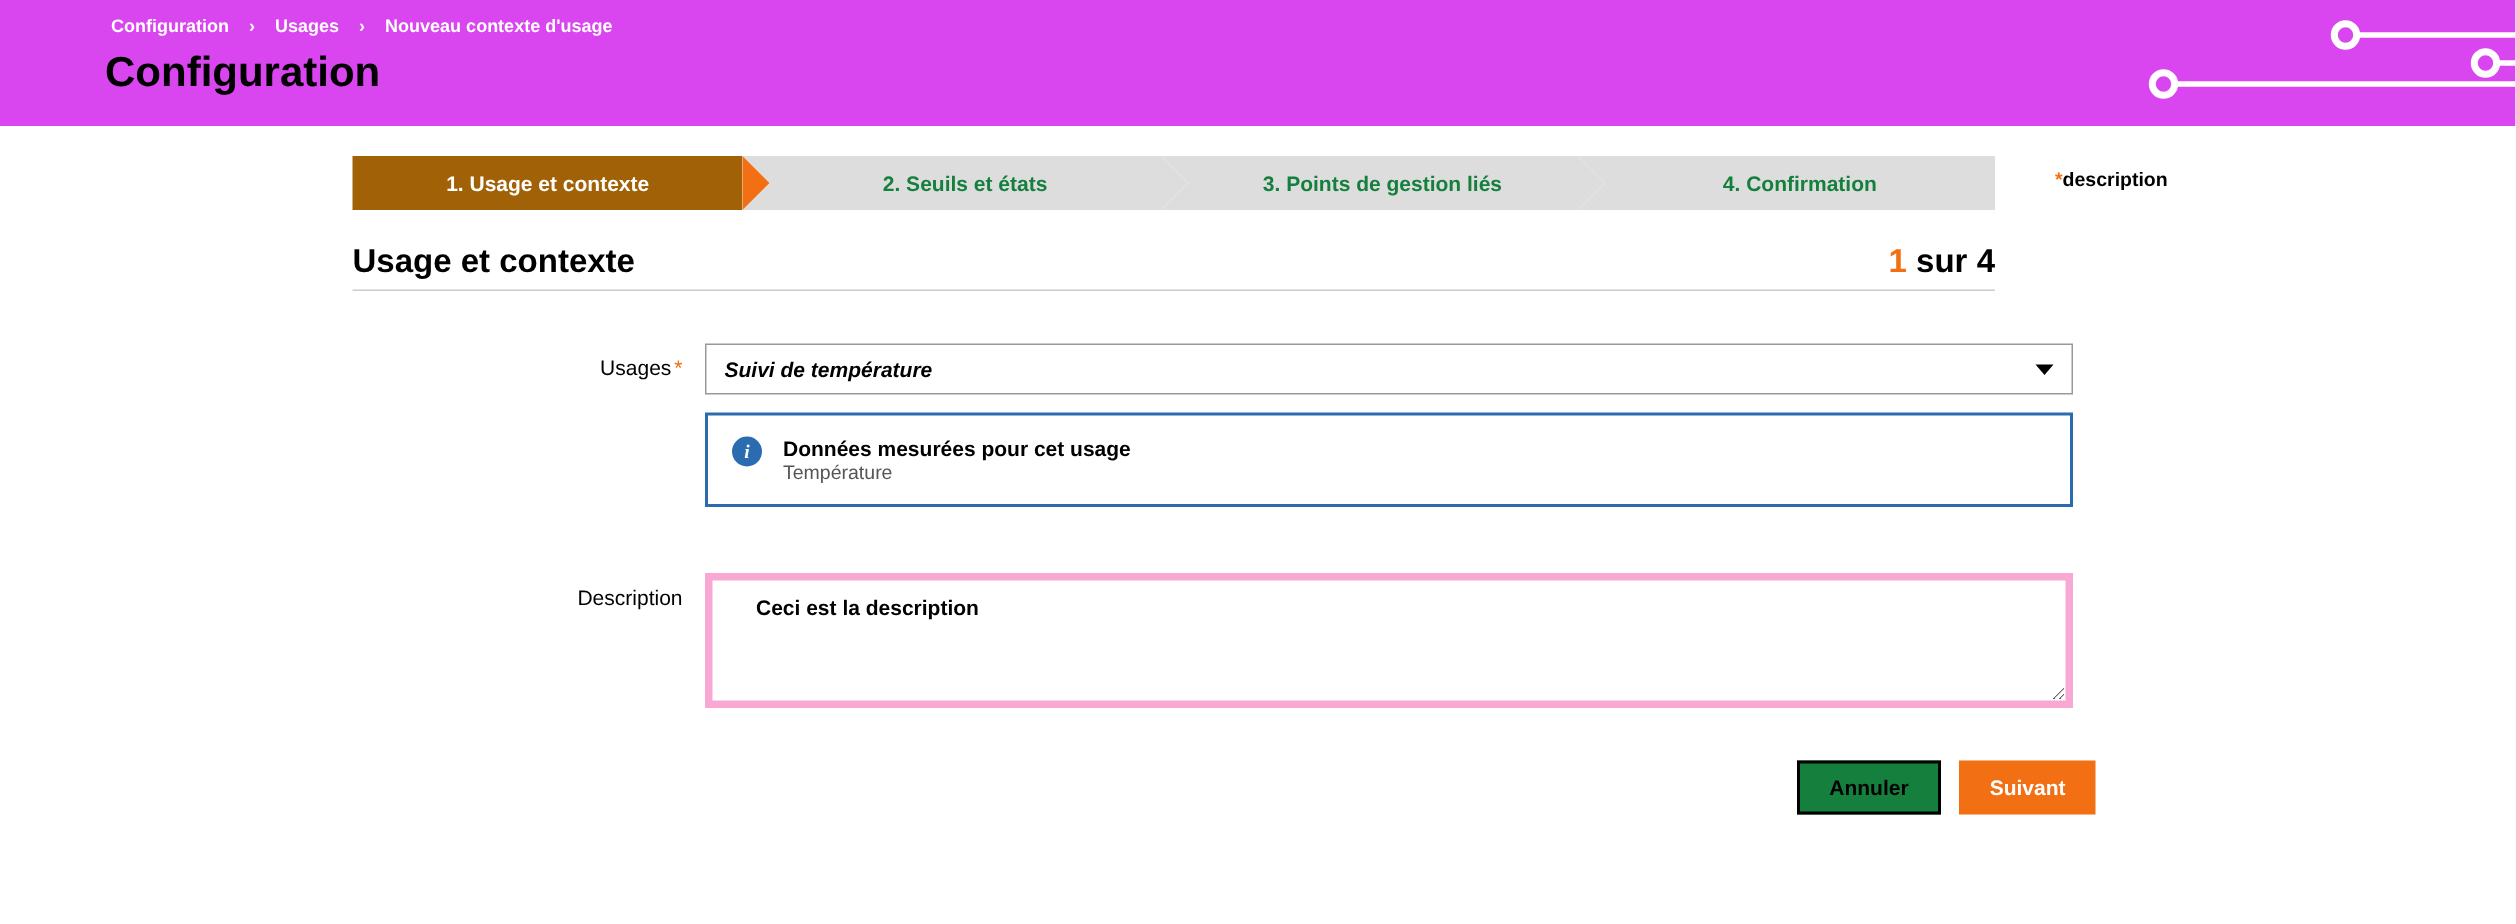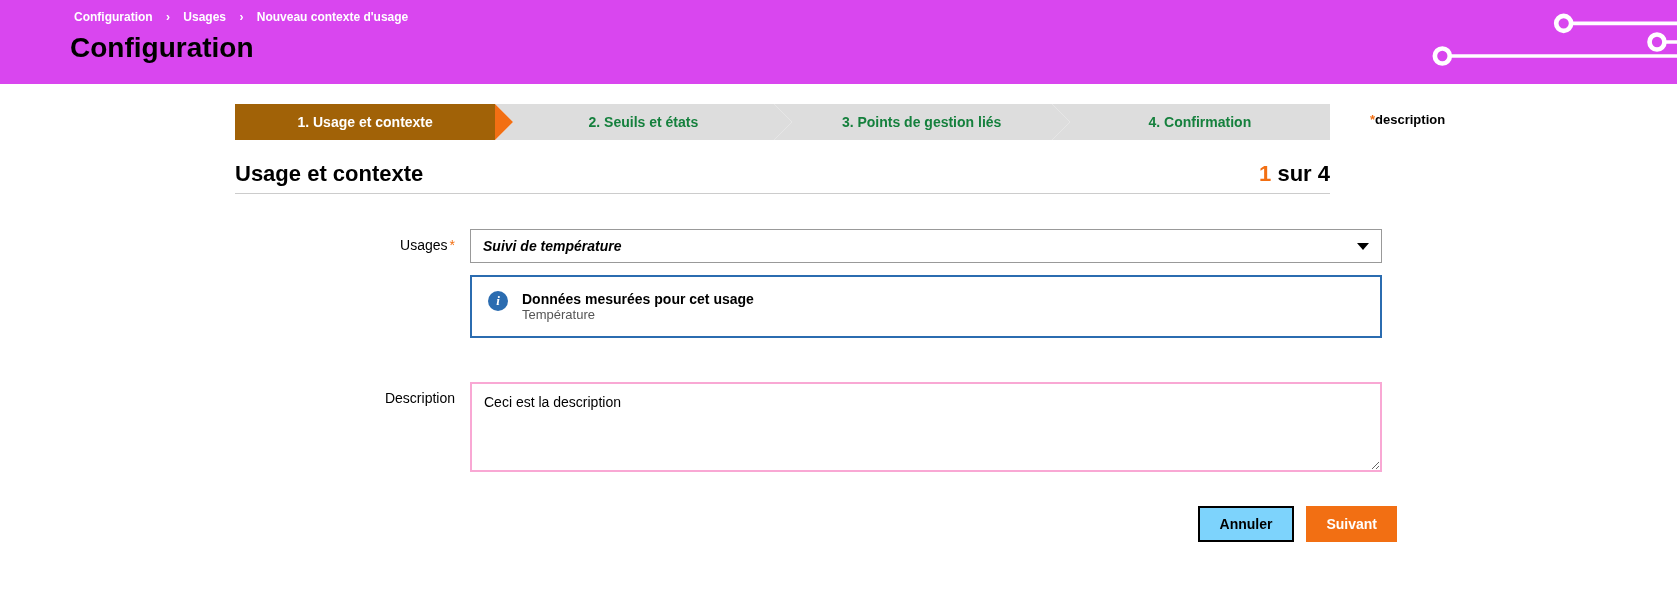--- a/index.html
+++ b/index.html
@@ -198,25 +198,25 @@
       width: 100%;
       border: 1px solid #999;
       height: 34px;
       padding: 0 12px;
       font-size: 14px;
       font-weight: bold;
       font-family: inherit;
     }
     .textarea {
       width: 100%;
-      border: 2px solid #f9a8d4;
+      border: 5px solid #f9a8d4;
       min-height: 90px;
-      padding: 10px 12px;
-      font-size: 14px;
-      font-weight: normal;
+      padding: 10px 29px;
+      font-size: 14px;
+      font-weight: bold;
       font-family: inherit;
       resize: both;
     }
 
     .button-row {
       display: flex;
       justify-content: flex-end;
       gap: 12px;
       margin-left: 415px;
       max-width: 912px;
@@ -225,21 +225,21 @@
     .btn {
       height: 36px;
       padding: 0 20px;
       font-size: 14px;
       font-weight: bold;
       cursor: pointer;
       border: none;
       font-family: inherit;
     }
     .btn-secondary {
-      background: #7dd3fc;
+      background: #15803d;
       border: 2px solid #000;
       color: #000;
     }
     .btn-primary {
       background: #f26f13;
       color: #fff;
     }
   </style>
 </head>
 <body>

